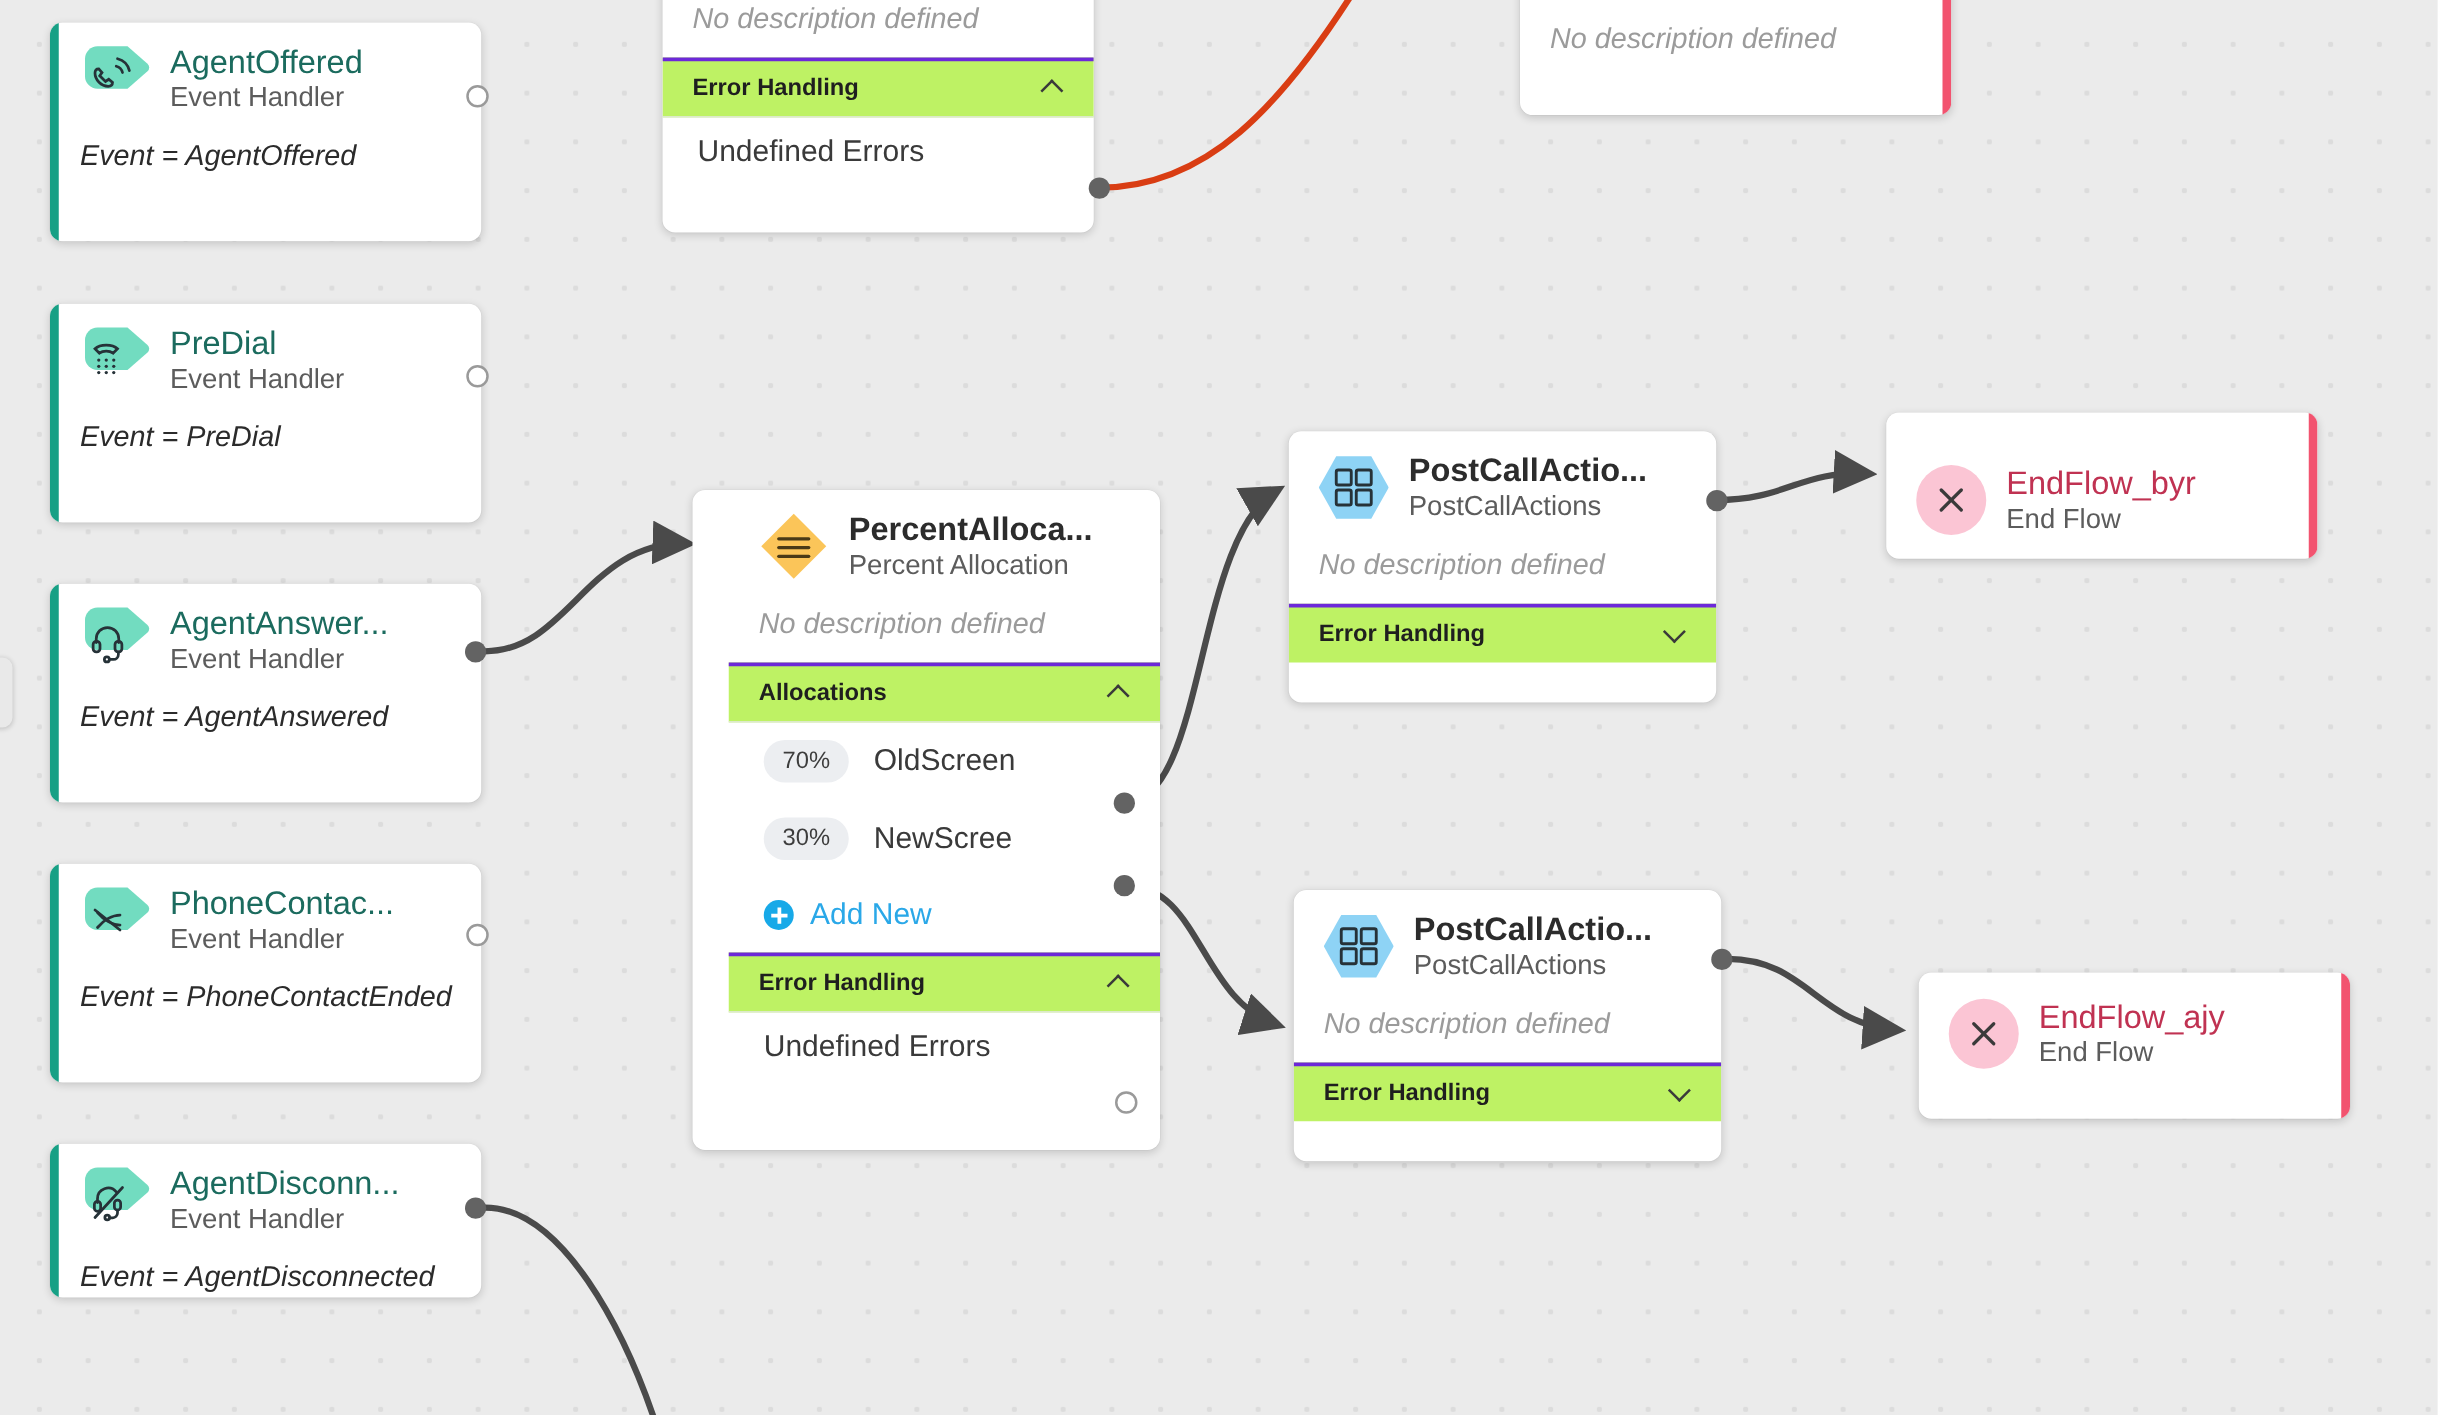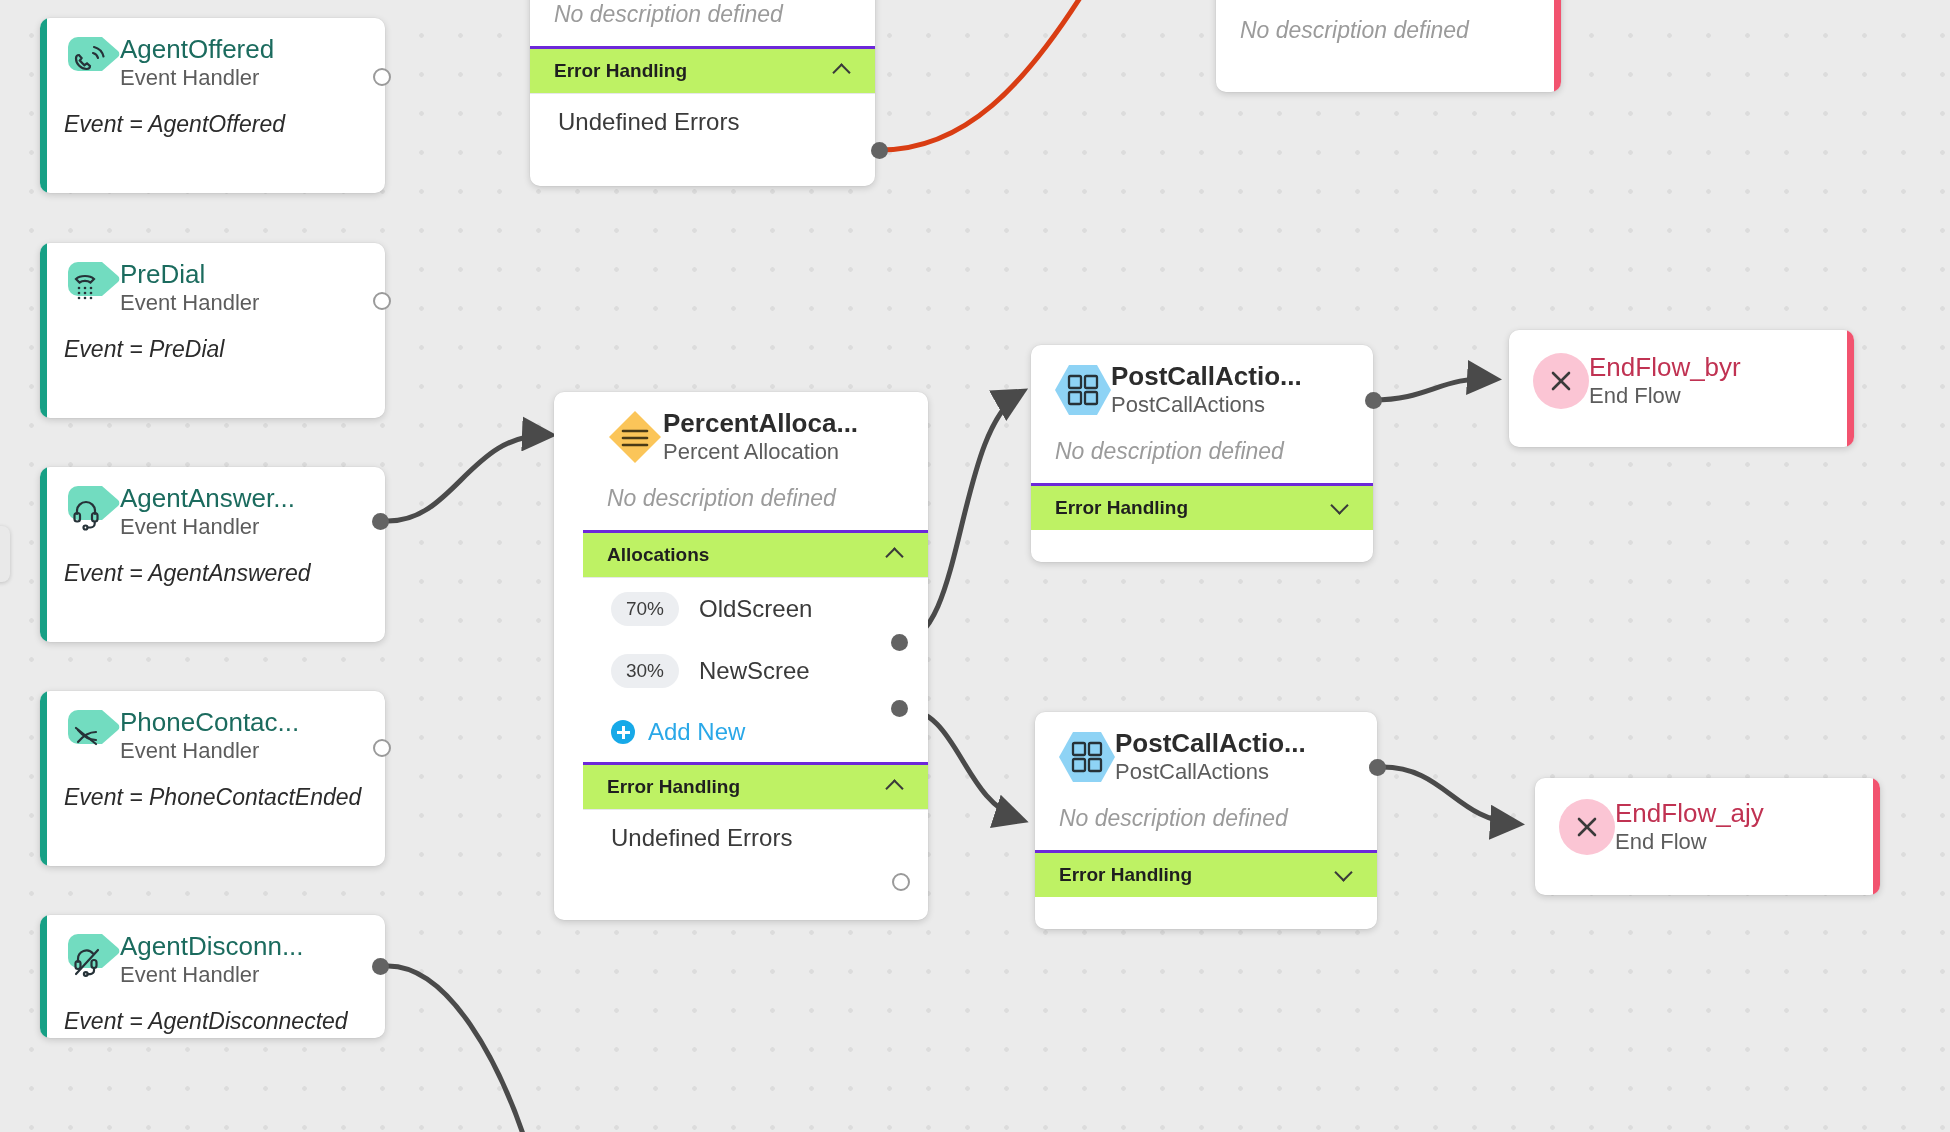--- a/index.html
+++ b/index.html
@@ -26,21 +26,21 @@
     box-shadow: 0 2px 7px rgba(0,0,0,0.16), 0 0 0 0.5px rgba(0,0,0,0.04);
     overflow: hidden;
   }
   .accent-left  { position:absolute; left:0; top:0; bottom:0; width:7px; }
   .accent-right { position:absolute; right:0; top:0; bottom:0; width:7px; }
 
   .node-head {
     display: flex;
     align-items: center;
     padding: 16px 18px 8px 24px;
-    gap: 0;
+    gap: 16px;
   }
   .node-icon { flex: 0 0 auto; width: 56px; height: 56px; position: relative; }
   .node-titles { min-width:0; }
   .node-title {
     font-size: 26px;
     line-height: 30px;
     color: #1b6b5e;
     white-space: nowrap;
     overflow: hidden;
   }
@@ -399,21 +399,21 @@
     <div class="node-desc muted">No description defined</div>
     <div class="section-bar" style="border-bottom:none;">
       <span>Error Handling</span>
       <span class="chev down"></span>
     </div>
   </div>
   <div class="port" style="left:1369px; top:759px;"></div>
 
   <div class="node" style="left:1509px; top:330px; width:345px; height:117px;">
     <div class="accent-right" style="background:#f2536f;"></div>
-    <div class="node-head" style="padding-top:22px;">
+    <div class="node-head" style="padding-top:22px;margin-top:19px;">
       <div class="circle-pink">
         <svg width="34" height="34" viewBox="0 0 34 34">
           <g stroke="#3a3a3a" stroke-width="2.6" stroke-linecap="round">
             <line x1="9" y1="9" x2="25" y2="25"></line>
             <line x1="25" y1="9" x2="9" y2="25"></line>
           </g>
         </svg>
       </div>
       <div class="node-titles">
         <div class="node-title pink">EndFlow_byr</div>

